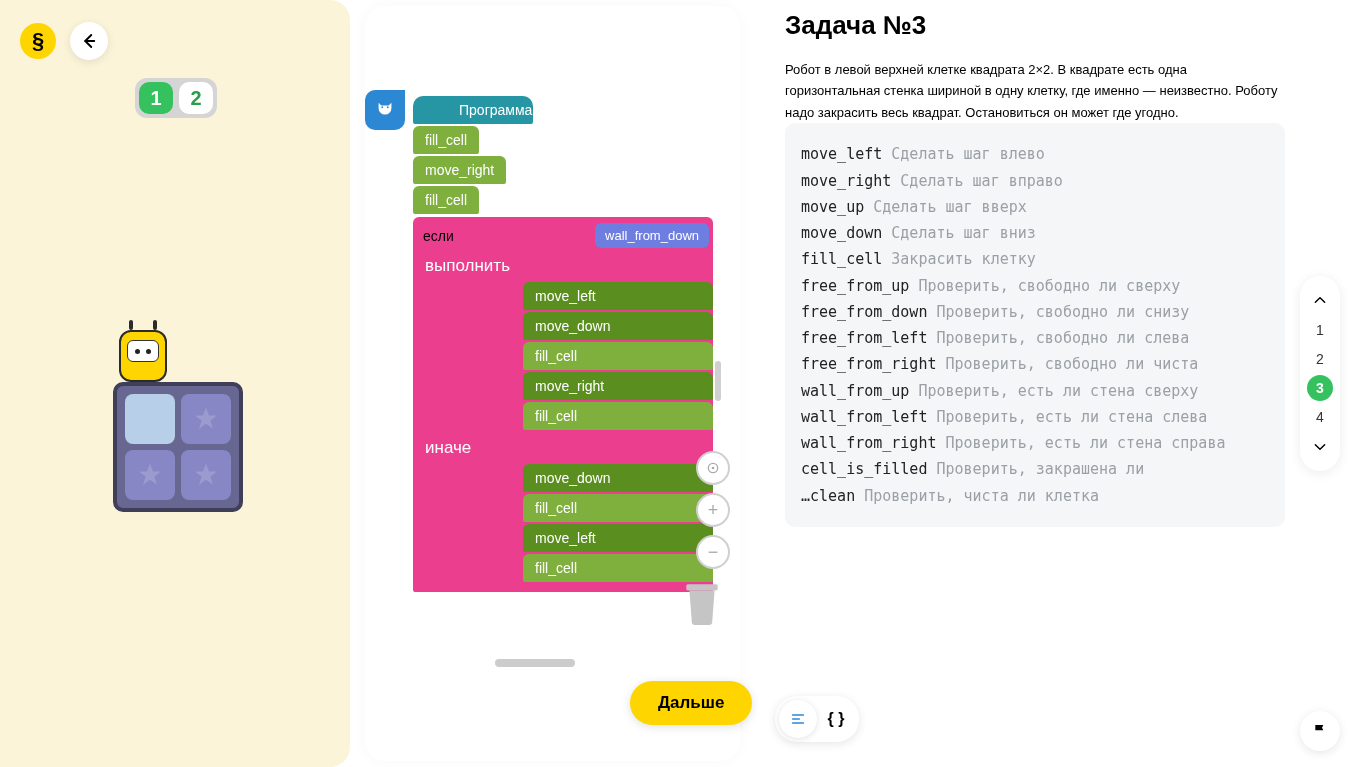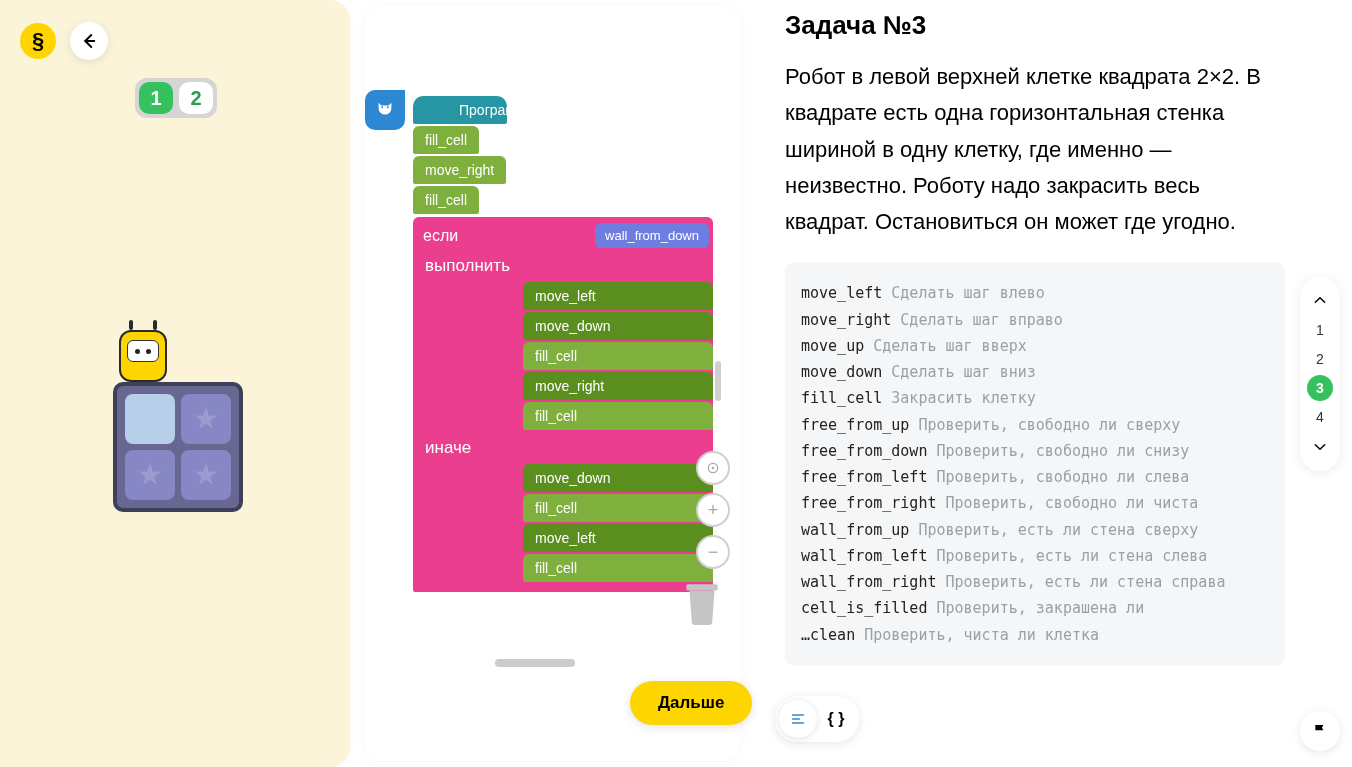--- a/index.html
+++ b/index.html
@@ -30,47 +30,47 @@
   .star { width: 28px; height: 28px; fill: #9b9bcf; }
   
   
   .center-panel { position: absolute; left: 365px; top: 6px; width: 375px; height: 755px; background: #fff; border-radius: 20px; box-shadow: 0 0 16px rgba(0,0,0,0.03); }
   .add-block-tab { position: absolute; left: 0px; top: 84px; width: 40px; height: 40px; background: #2d88d4; border-radius: 10px 0 10px 10px; display: flex; align-items: center; justify-content: center; color: #fff; font-size: 24px; cursor: pointer; }
   .blocks-area { position: absolute; left: 48px; top: 90px; width: 310px; }
   .scroll-thumb { position: absolute; left: 350px; top: 355px; width: 6px; height: 40px; background: #d0d0d0; border-radius: 3px; }
   .scroll-thumb-h { position: absolute; left: 130px; bottom: 94px; width: 80px; height: 8px; background: #ccc; border-radius: 4px; }
   
   .blk { color: #fff; font-size: 14px; padding: 6px 12px; border-radius: 6px 6px 2px 2px; display: inline-block; margin-bottom: 2px; position: relative; }
-  .blk-header { background: #2696a5; width: 94px; border-radius: 10px 10px 2px 2px; padding-left: 46px; }
+  .blk-header { background: #2696a5; width: 120px; border-radius: 10px 10px 2px 2px; padding-left: 46px; }
   .blk-green { background: #7fb03d; }
   .blk-darkgreen { background: #5a8f1f; }
   
   .cond-wrap { background: #ec3e8e; border-radius: 6px 6px 2px 2px; width: 300px; padding-bottom: 4px; margin-top: 1px; }
   .cond-top { display: flex; align-items: center; padding: 6px 10px; position: relative; }
-  .cond-top .kw { color: #ffffff; font-size: 16px; margin-right: auto; }
+  .cond-top .kw { color: #000000; font-size: 14px; margin-right: auto; }
   .cond-slot { background: #6e7de0; border-radius: 6px; padding: 5px 10px; color: #fff; font-size: 13px; margin-left: auto; margin-right: -6px; }
   .cond-body-label { color: #fff; font-size: 17px; padding: 2px 12px 6px; }
   .cond-children { margin-left: 110px; display: flex; flex-direction: column; gap: 2px; padding-bottom: 6px; }
   .cond-children .blk { margin-bottom: 0; }
   
   .zoom-controls { position: absolute; right: 10px; top: 445px; display: flex; flex-direction: column; gap: 8px; }
   .zoom-btn { width: 34px; height: 34px; border-radius: 50%; border: 2px solid #d0d0d0; background: #fff; display: flex; align-items: center; justify-content: center; color: #aaa; cursor: pointer; font-size: 18px; }
   .trash { position: absolute; right: 18px; top: 575px; width: 40px; height: 44px; }
   .trash svg { width: 40px; height: 44px; fill: #c5c5c5; }
   
   .next-btn { position: absolute; left: 630px; top: 681px; padding: 12px 28px; background: #ffd500; border: none; border-radius: 24px; font-size: 17px; font-weight: 600; cursor: pointer; box-shadow: 0 2px 10px rgba(0,0,0,0.12); }
   
   .mini-toggle { position: absolute; left: 775px; top: 696px; display: flex; background: #fff; border-radius: 22px; box-shadow: 0 2px 10px rgba(0,0,0,0.1); padding: 4px; }
   .mini-toggle .opt { width: 38px; height: 38px; border-radius: 50%; display: flex; align-items: center; justify-content: center; cursor: pointer; font-size: 16px; }
   .mini-toggle .opt.on { background: #fff; box-shadow: 0 1px 6px rgba(0,0,0,0.12); }
   
   
   .right-panel { position: absolute; left: 785px; top: 10px; width: 500px; height: 745px; overflow: hidden; }
   .task-title { font-size: 26px; font-weight: 700; margin-bottom: 18px; }
-  .task-desc { font-size: 22px; line-height: 1.65; margin-bottom: 22px; }
+  .task-desc { font-size: 13px; line-height: 1.65; }
   .code-ref { background: #f5f6f7; border-radius: 10px; padding: 18px 16px; font-family: ui-monospace, "SF Mono", Consolas, monospace; font-size: 15px; line-height: 1.75; }
   .code-ref .cmd { color: #222; }
   .code-ref .desc { color: #9aa0a6; }
   .code-line { display: block; }
   
   
   .right-nav { position: absolute; right: 12px; top: 276px; width: 40px; background: #fff; border-radius: 20px; box-shadow: 0 2px 12px rgba(0,0,0,0.08); padding: 10px 0; display: flex; flex-direction: column; align-items: center; }
   .nav-arrow { width: 30px; height: 28px; display: flex; align-items: center; justify-content: center; cursor: pointer; color: #333; }
   .nav-item { width: 26px; height: 26px; border-radius: 50%; display: flex; align-items: center; justify-content: center; font-size: 14px; margin: 3px 0; cursor: pointer; color: #333; }
   .nav-item.active { background: #35c15e; color: #fff; font-weight: 600; }

